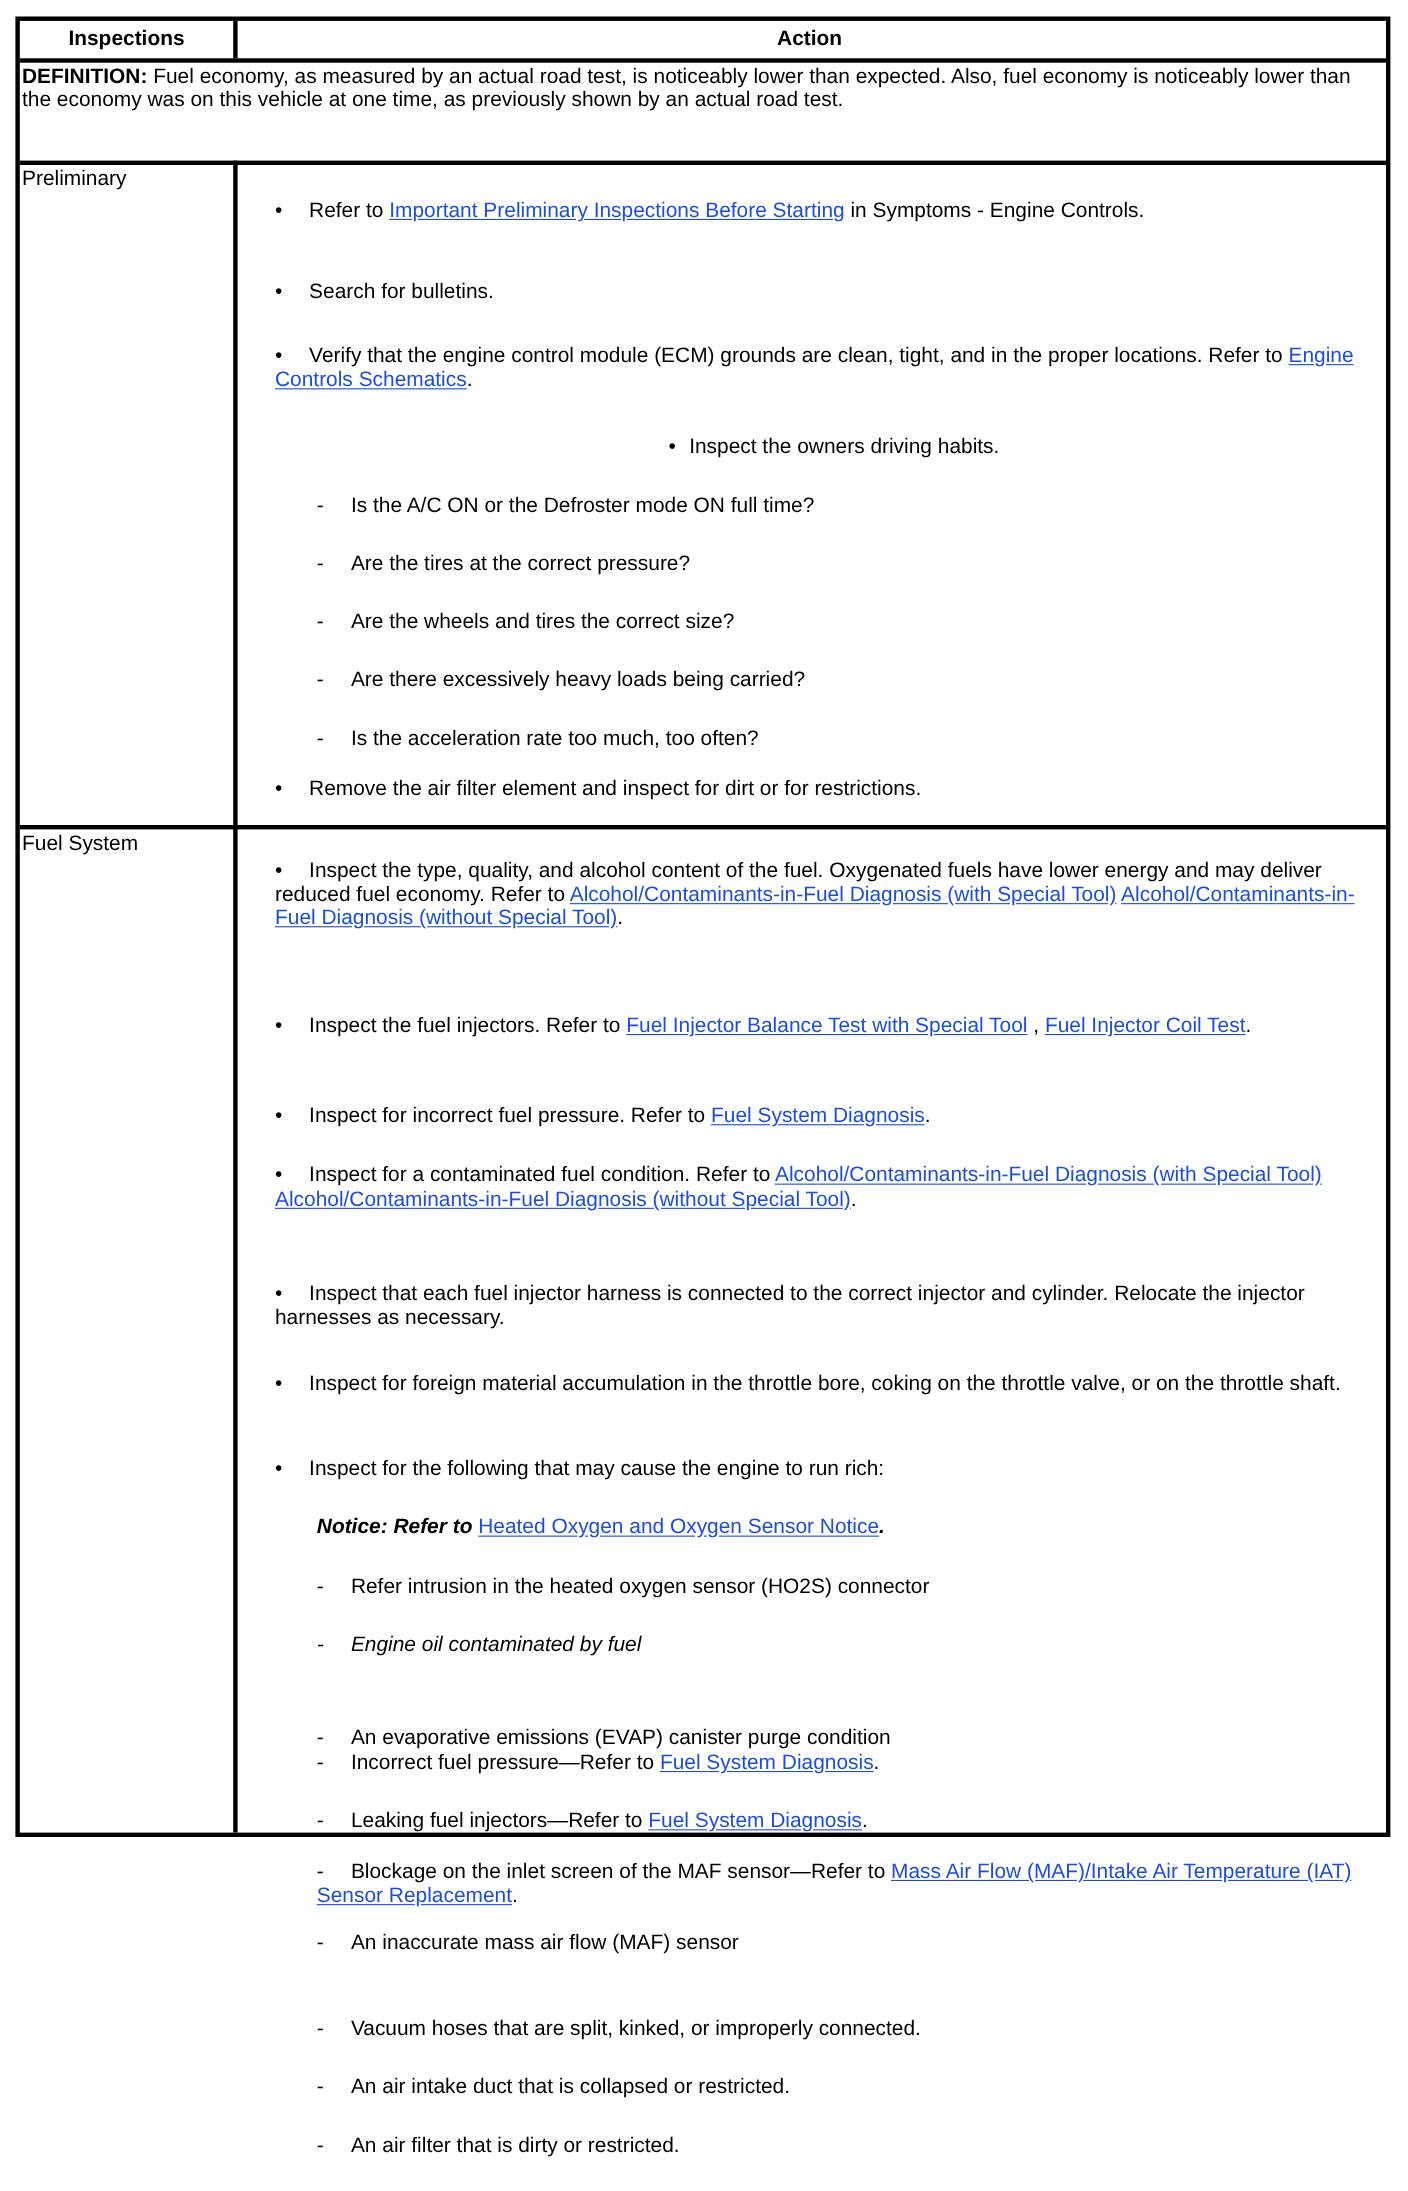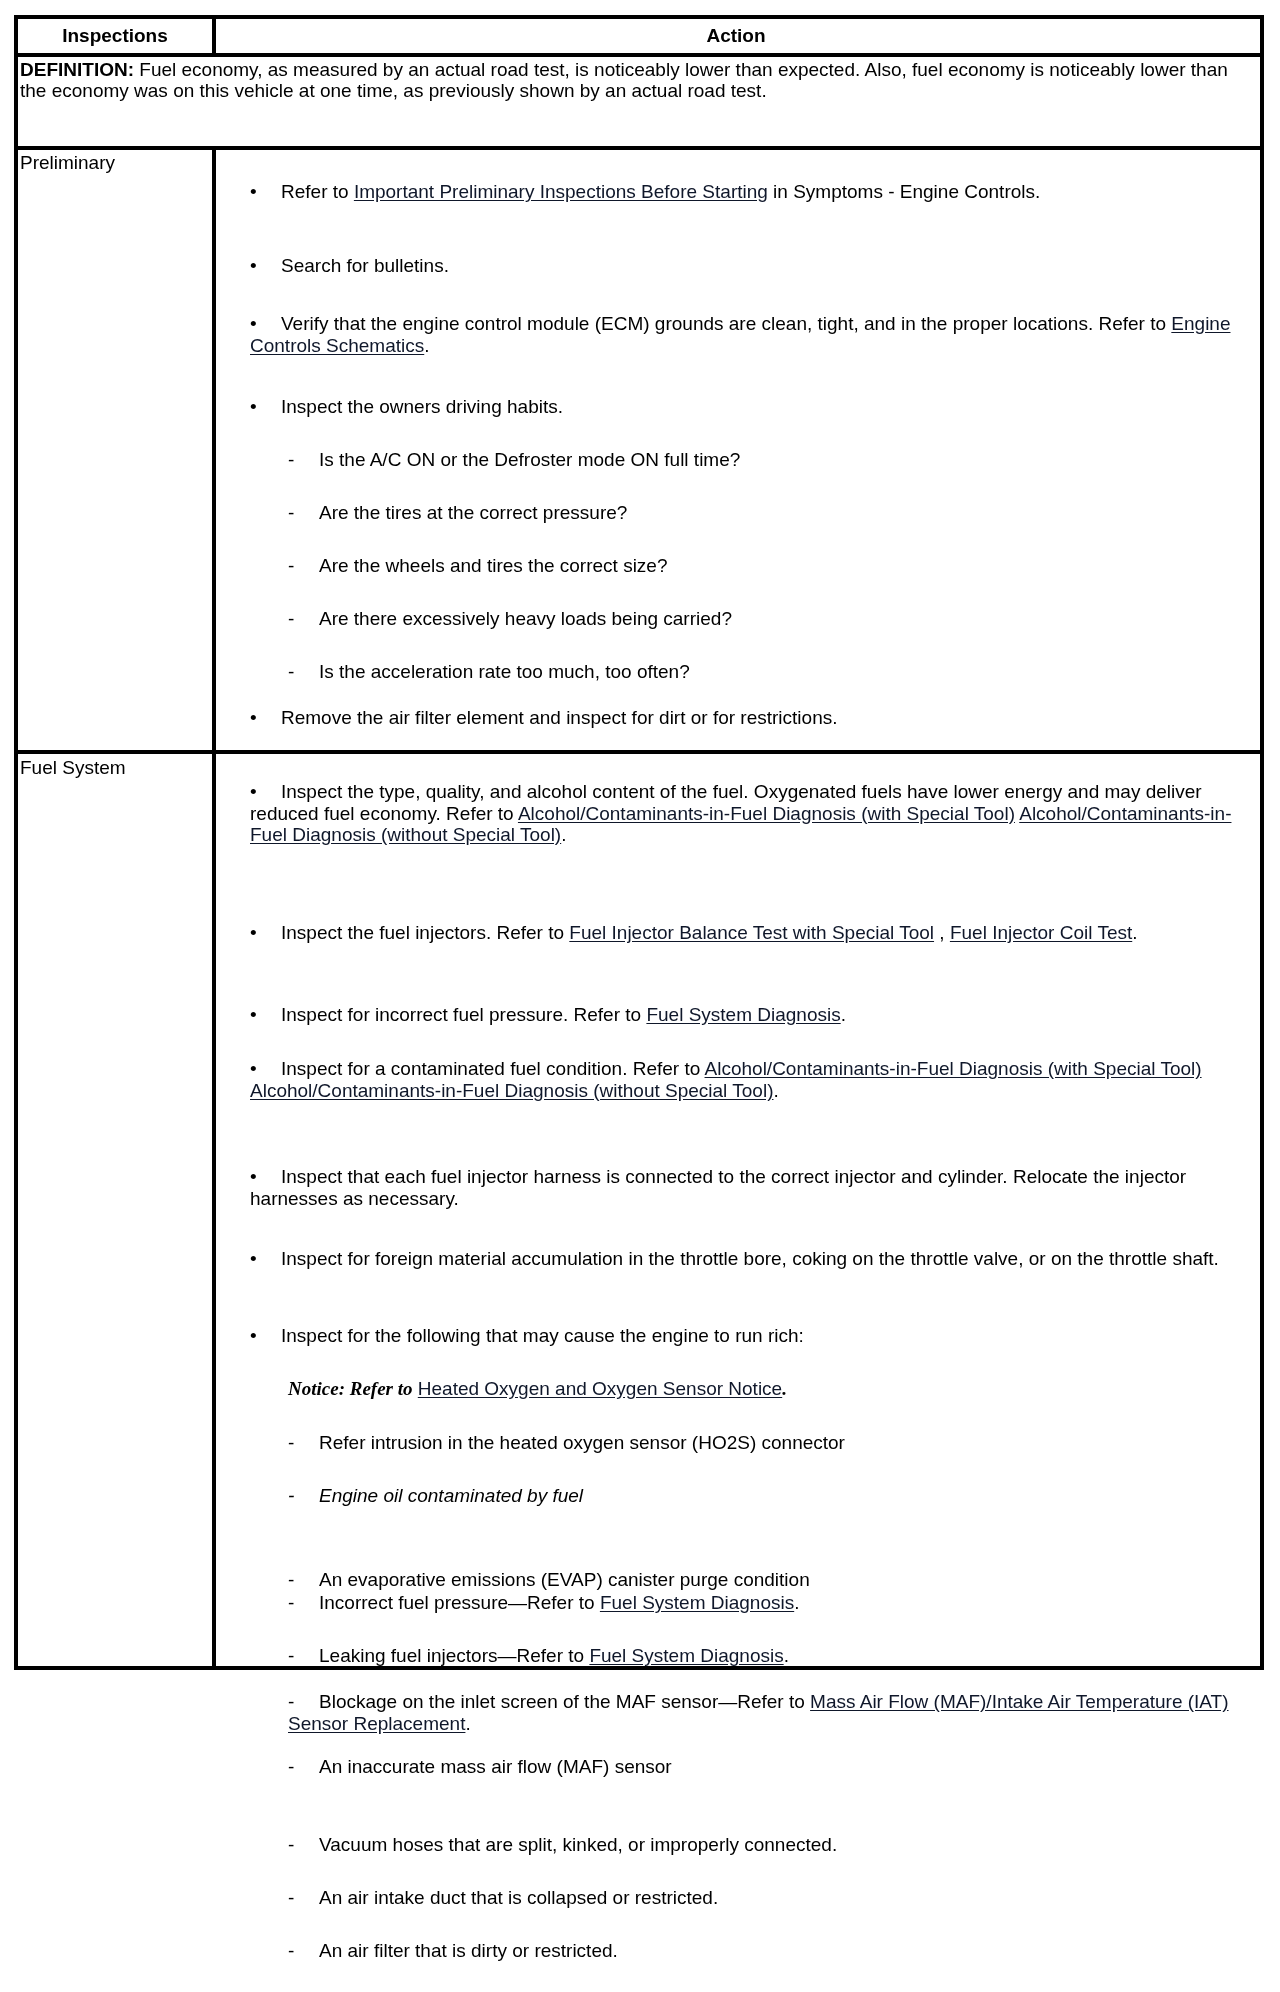--- a/index.html
+++ b/index.html
@@ -17,23 +17,23 @@
     .hdr-cell { position: absolute; top: 0; height: 34px; font-weight: bold; text-align: center; line-height: 34px; font-size: 19px; }
     .definition { position: absolute; left: 2px; right: 4px; top: 40px; line-height: 21px; }
     .definition b { font-weight: bold; }
     .label { position: absolute; left: 2px; line-height: 21px; }
     .action { position: absolute; left: 232px; right: 6px; }
     .item { position: absolute; left: 0; right: 0; line-height: 21.5px; }
     .bullet { display: inline-block; width: 31px; }
     .dash-item { padding-left: 38px; }
     .dash { display: inline-block; width: 31px; }
     .hang2 { padding-left: 38px; }
-    a.link { color: #0f172a; text-decoration: underline; text-underline-offset: 2px; }
+    a.link { color: #1d4ed8; text-decoration: underline; text-underline-offset: 2px; }
     .notice { padding-left: 38px; }
-    .notice b { font-style: italic; font-weight: bold; font-family: Liberation Serif, serif; }
+    .notice b { font-style: italic; font-weight: bold; }
   </style>
 </head>
 <body>
 
 <div class="table">
 
   <div class="hdr-cell" style="left:0;width:194px;">Inspections</div>
   <div class="hdr-cell" style="left:198px;right:4px;">Action</div>
   <div class="vline" style="left:194px;top:0;height:34px;"></div>
   <div class="hline" style="top:34px;"></div>
@@ -43,21 +43,21 @@
   </div>
   <div class="hline" style="top:127px;"></div>
 
   <div class="vline" style="left:194px;top:127px;bottom:0;"></div>
 
   <div class="label" style="top:133px;">Preliminary</div>
   <div class="action" style="top:0;">
     <div class="item" style="top:162px;"><span class="bullet">•</span><span>Refer to </span><a class="link">Important Preliminary Inspections Before Starting</a><span> in Symptoms - Engine Controls.</span></div>
     <div class="item" style="top:236px;"><span class="bullet">•</span><span>Search for bulletins.</span></div>
     <div class="item" style="top:294px;"><span class="bullet">•</span><span>Verify that the engine control module (ECM) grounds are clean, tight, and in the proper locations. Refer to  </span><a class="link">Engine Controls Schematics</a><span>.</span></div>
-    <div class="item" style="top:377px;"><span class="bullet">•</span><span>Inspect the owners driving habits.</span></div>
+    <div class="item" style="top:377px;text-align:center;"><span class="bullet">•</span><span>Inspect the owners driving habits.</span></div>
     <div class="item dash-item" style="top:430px;"><span class="dash">-</span><span>Is the A/C ON or the Defroster mode ON full time?</span></div>
     <div class="item dash-item" style="top:483px;"><span class="dash">-</span><span>Are the tires at the correct pressure?</span></div>
     <div class="item dash-item" style="top:536px;"><span class="dash">-</span><span>Are the wheels and tires the correct size?</span></div>
     <div class="item dash-item" style="top:589px;"><span class="dash">-</span><span>Are there excessively heavy loads being carried?</span></div>
     <div class="item dash-item" style="top:642px;"><span class="dash">-</span><span>Is the acceleration rate too much, too often?</span></div>
     <div class="item" style="top:688px;"><span class="bullet">•</span><span>Remove the air filter element and inspect for dirt or for restrictions.</span></div>
   </div>
   <div class="hline" style="top:731px;"></div>
 
   <div class="label" style="top:738px;">Fuel System</div>

